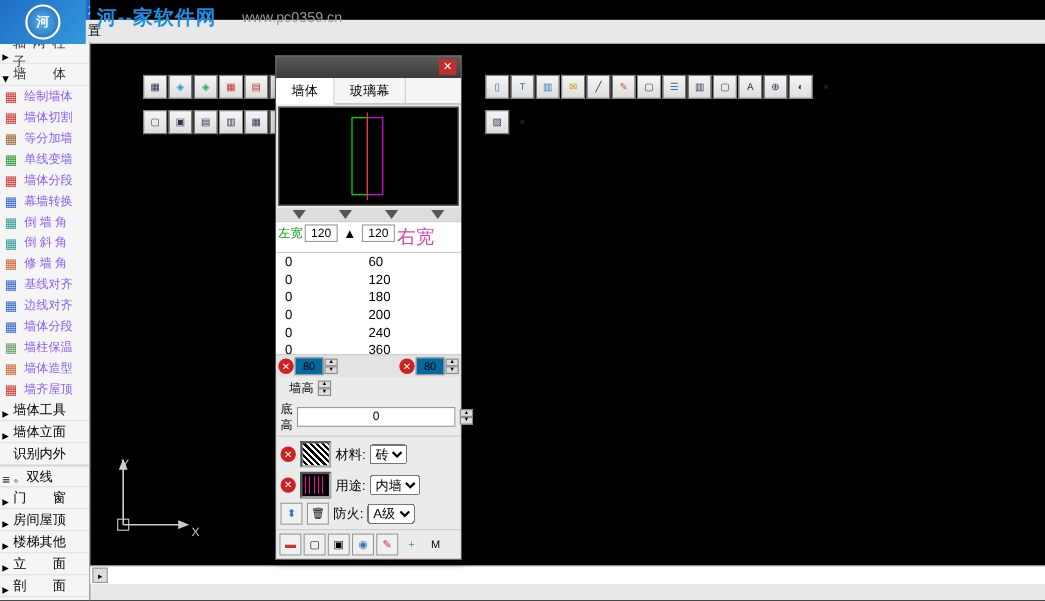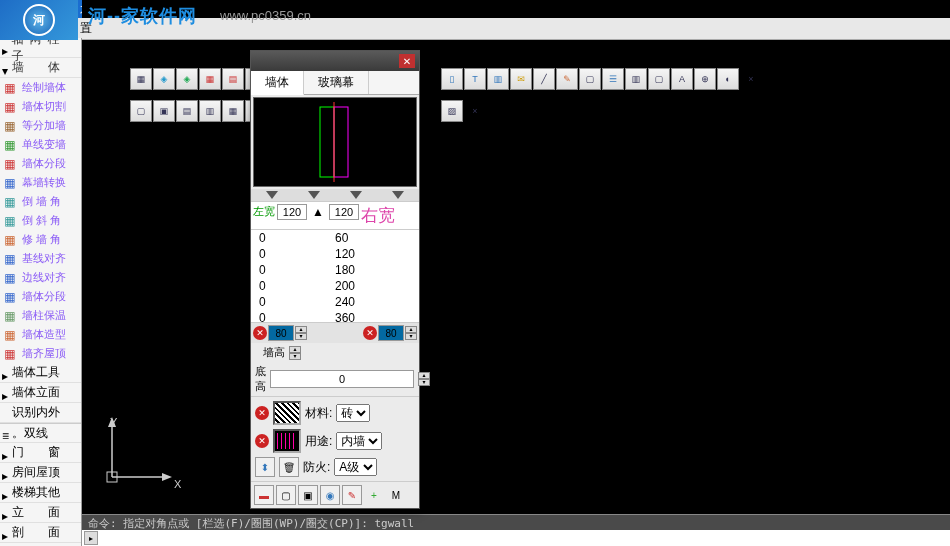--- a/index.html
+++ b/index.html
@@ -352,17 +352,16 @@
     <div class="bi">▢</div>
     <div class="bi">▣</div>
     <div class="bi" style="color:#37b">◉</div>
     <div class="bi" style="color:#c33">✎</div>
     <div class="bi" style="background:none;border:none;color:#3a3">+</div>
     <div class="bi" style="background:none;border:none">M</div>
   </div>
 </div>
 
 <div class="cmd-area">
-  <div class="cmd-line1">命令: 指定对角点或 [栏选(F)/圈围(WP)/圈交(CP)]: tgwall</div>
   <div class="cmd-line2">
     <div class="cmd-prompt-ico">▸</div>
   </div>
 </div>
 
 </body></html>

